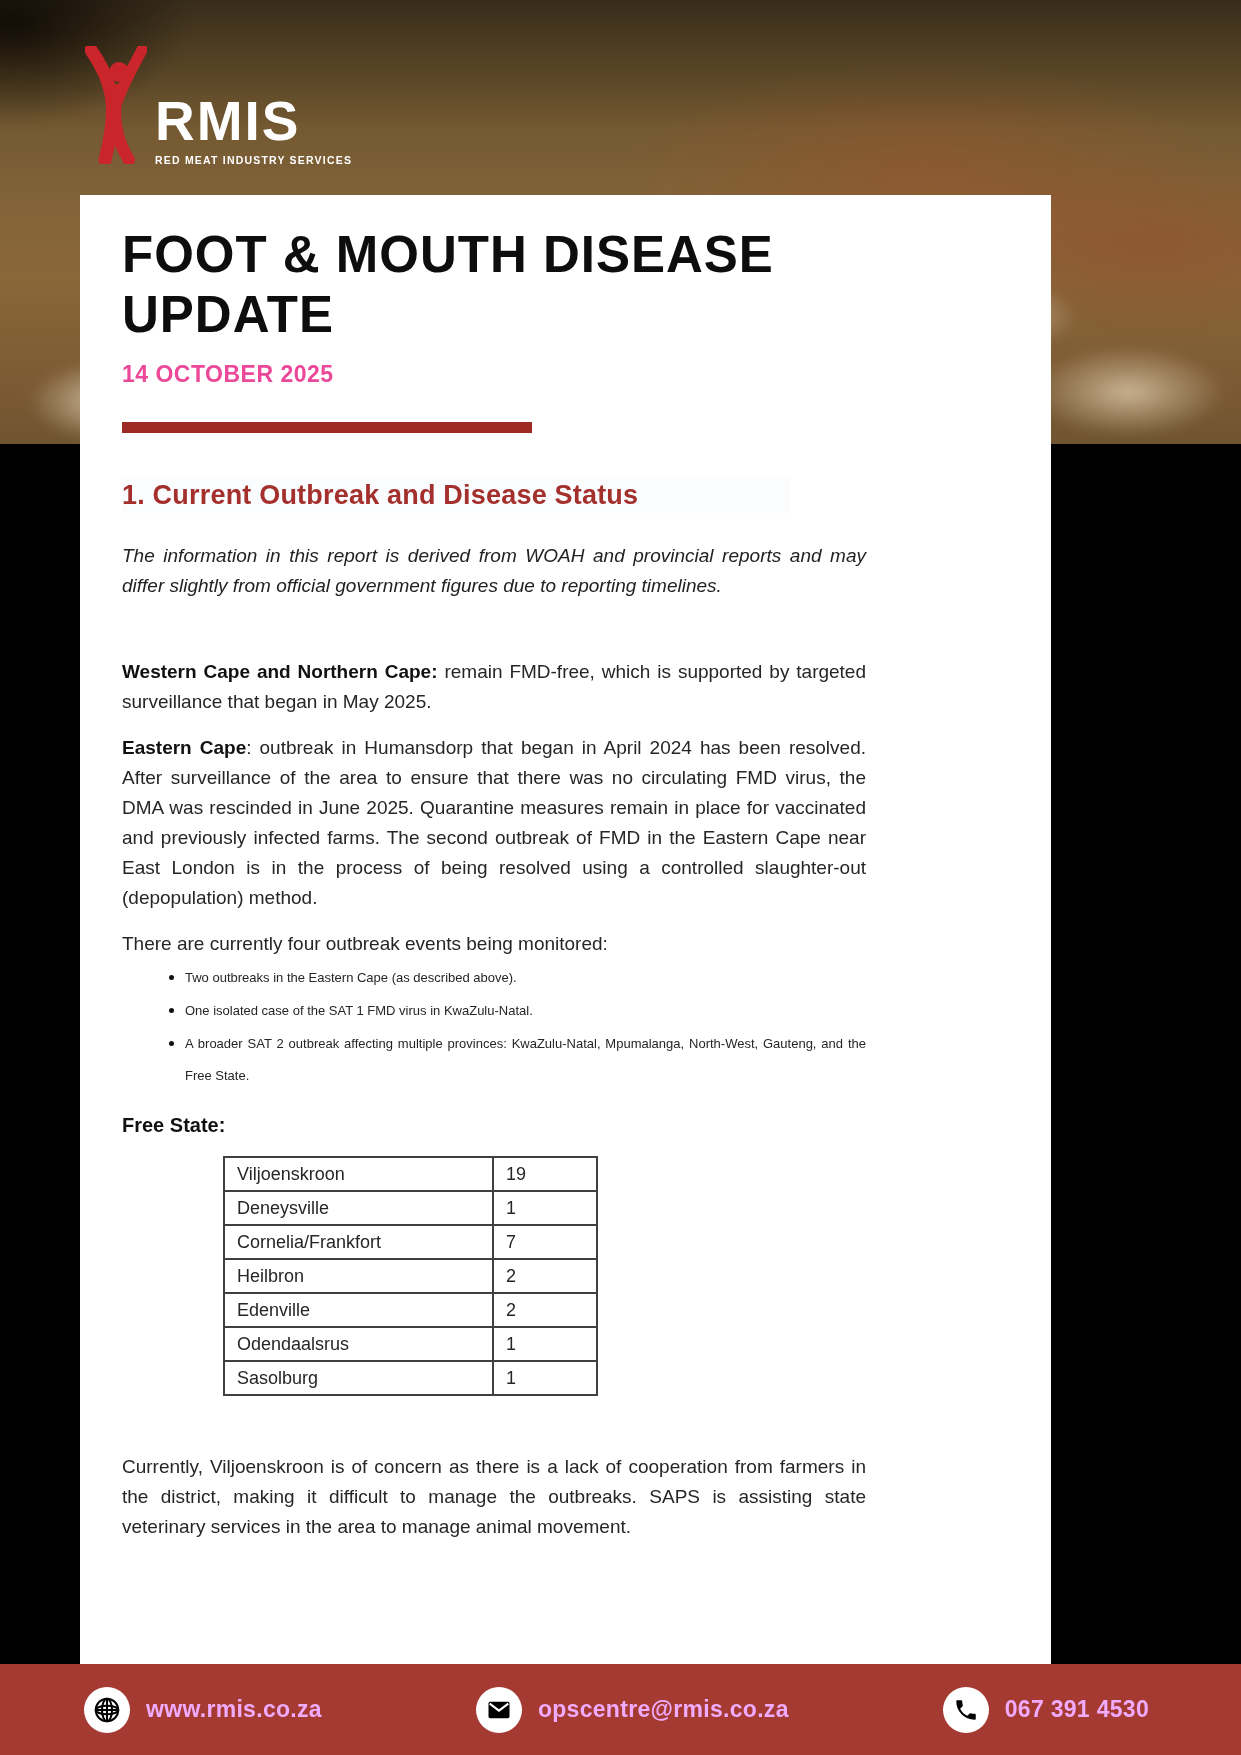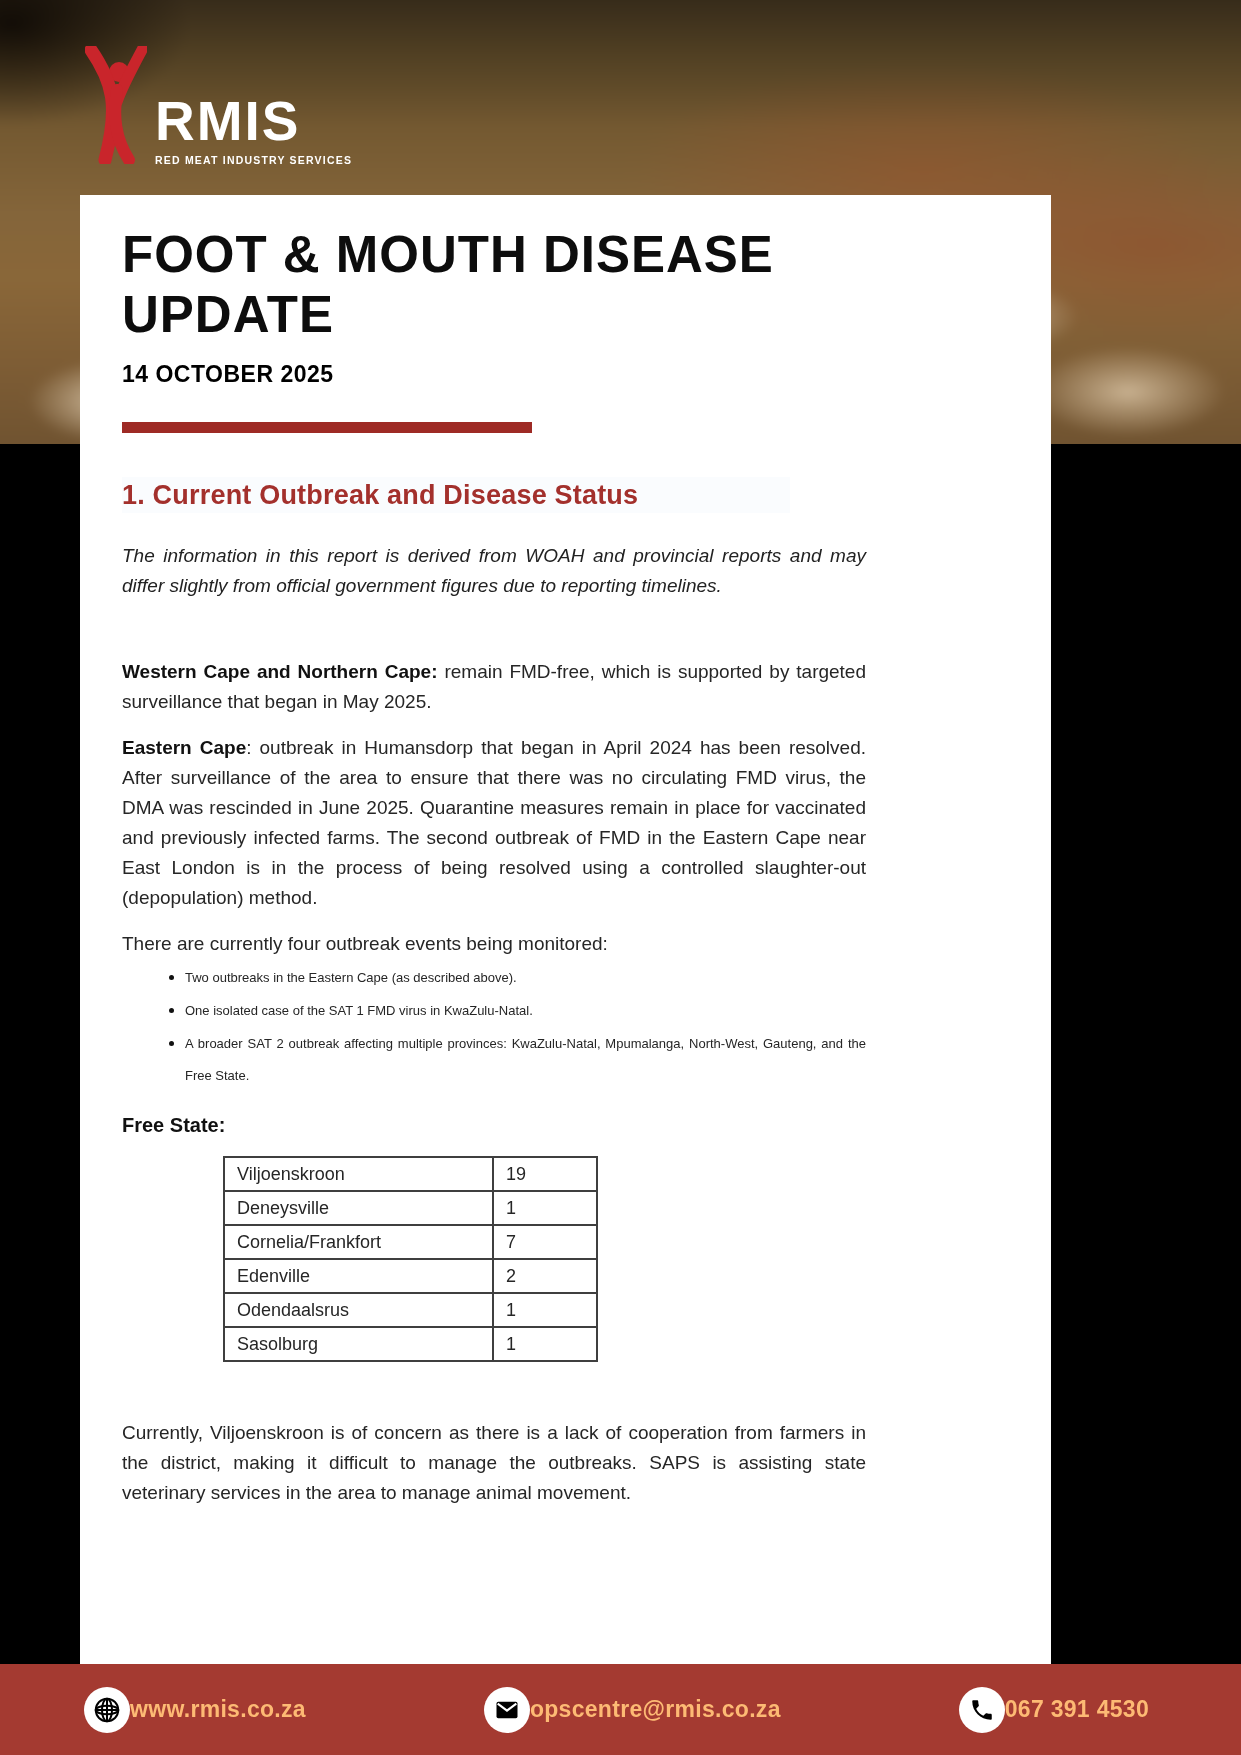--- a/index.html
+++ b/index.html
@@ -32,21 +32,21 @@
   .logo-text { margin-left:8px; margin-top:48px; }
   .logo-name { color:#fff; font-size:55px; font-weight:bold; letter-spacing:2px; line-height:1; }
   .logo-tag  { color:#fff; font-size:10.5px; font-weight:bold; letter-spacing:1.2px; margin-top:5px; }
   
   .card {
     position:absolute; left:80px; top:195px; width:971px; height:1469px;
     background:#fff; box-sizing:border-box; padding:30px 185px 0 42px; overflow:hidden;
     color:#262626;
   }
   .title { margin:0; font-size:51px; line-height:60px; font-weight:bold; color:#0d0d0d; letter-spacing:1px; }
-  .date  { margin:16px 0 0; font-size:23px; font-weight:bold; color:#000000; letter-spacing:.5px; }
+  .date  { margin:16px 0 0; font-size:23px; font-weight:bold; color:#ec4899; letter-spacing:.5px; }
   .rule  { margin-top:34px; width:410px; height:11px; }
   .h2bg  { margin-top:44px; width:668px; background:#fafcfe; }
   .h2    { margin:0; font-size:27px; font-weight:bold; letter-spacing:.2px; line-height:36px; }
   .disclaimer { margin:28px 0 0; font-style:italic; font-size:19px; line-height:30px; color:#222; text-align:justify; }
   .para  { font-size:19px; line-height:30px; text-align:justify; }
   .lead  { font-weight:bold; color:#111; }
   .mt56  { margin:56px 0 0; }
   .mt16  { margin:16px 0 0; }
   .mon   { margin:16px 0 0; font-size:19px; line-height:30px; text-align:left; }
   ul.bullets { margin:2px 0 0; padding-left:63px; }
@@ -57,21 +57,21 @@
   table.fs { margin:19px 0 0 101px; border-collapse:collapse; }
   table.fs td { border:2px solid #3f3f3f; font-size:18px; color:#262626; padding:2px 12px; height:28px; vertical-align:middle; }
   td.c1 { width:243px; } td.c2 { width:78px; }
   .closing { margin:56px 0 0; font-size:19px; line-height:30px; text-align:justify; }
   
   .footer {
     position:absolute; left:0; bottom:0; width:1241px; height:91px;
     display:flex; align-items:center; justify-content:space-between;
     box-sizing:border-box; padding:0 92px 0 84px;
   }
-  .contact { display:flex; align-items:center; gap:0; color:#fdba74; font-size:23px; font-weight:bold; letter-spacing:.3px; cursor:pointer; }
+  .contact { display:flex; align-items:center; gap:16px; color:#f0abfc; font-size:23px; font-weight:bold; letter-spacing:.3px; cursor:pointer; }
   .cicon { width:46px; height:46px; background:#fff; border-radius:50%; display:flex; align-items:center; justify-content:center; flex:0 0 auto; }
 </style>
 </head>
 <body>
 
 <div class="page">
 
   <div class="hero">
     <div class="hero-art"></div>
   </div>
@@ -124,20 +124,24 @@
           </tr>
         <tr>
             <td class="c1">Deneysville</td>
             <td class="c2">1</td>
           </tr>
         <tr>
             <td class="c1">Cornelia/Frankfort</td>
             <td class="c2">7</td>
           </tr>
         <tr>
+            <td class="c1">Heilbron</td>
+            <td class="c2">2</td>
+          </tr>
+        <tr>
             <td class="c1">Edenville</td>
             <td class="c2">2</td>
           </tr>
         <tr>
             <td class="c1">Odendaalsrus</td>
             <td class="c2">1</td>
           </tr>
         <tr>
             <td class="c1">Sasolburg</td>
             <td class="c2">1</td>

